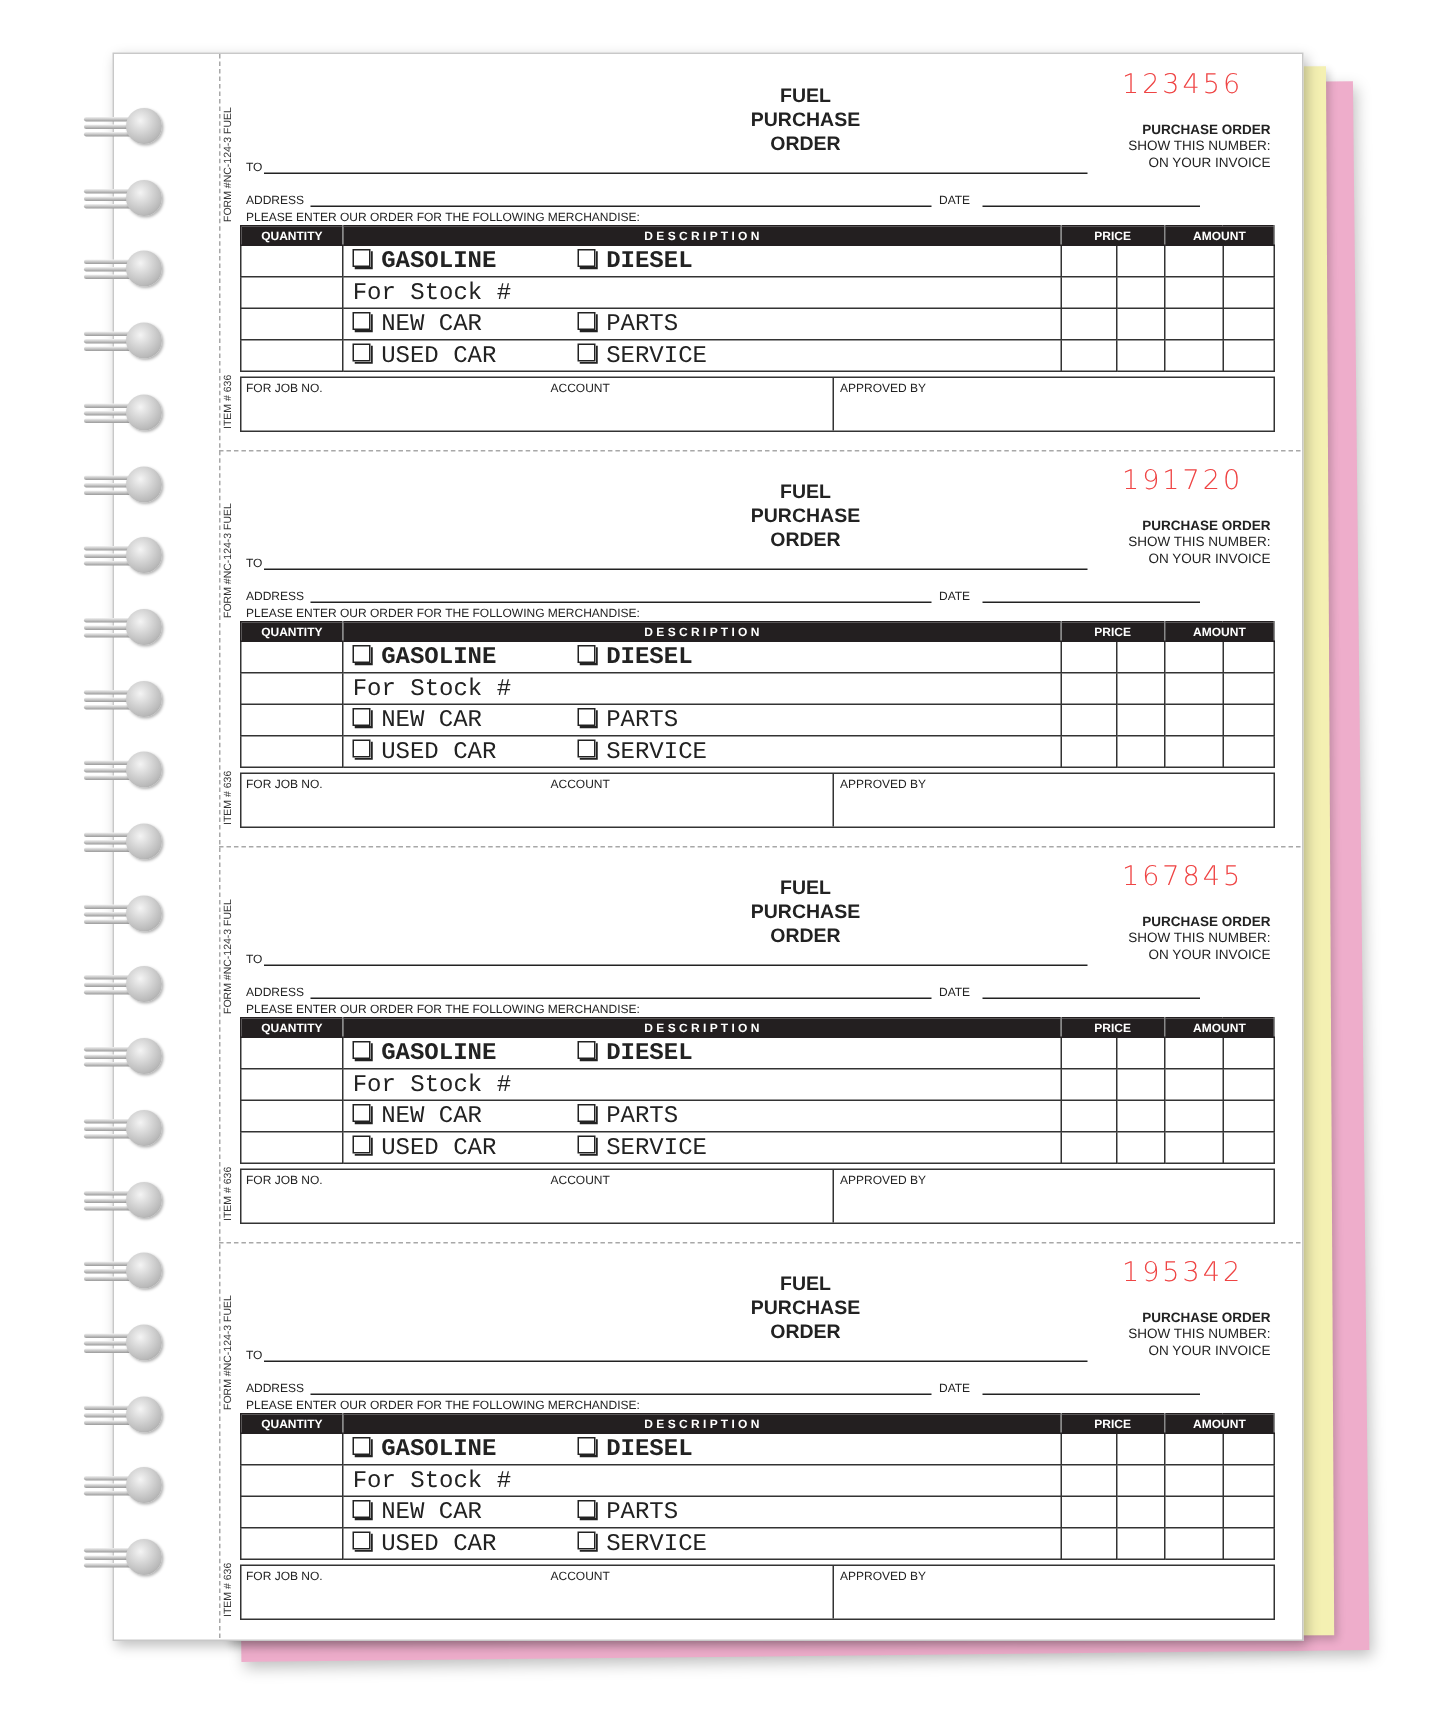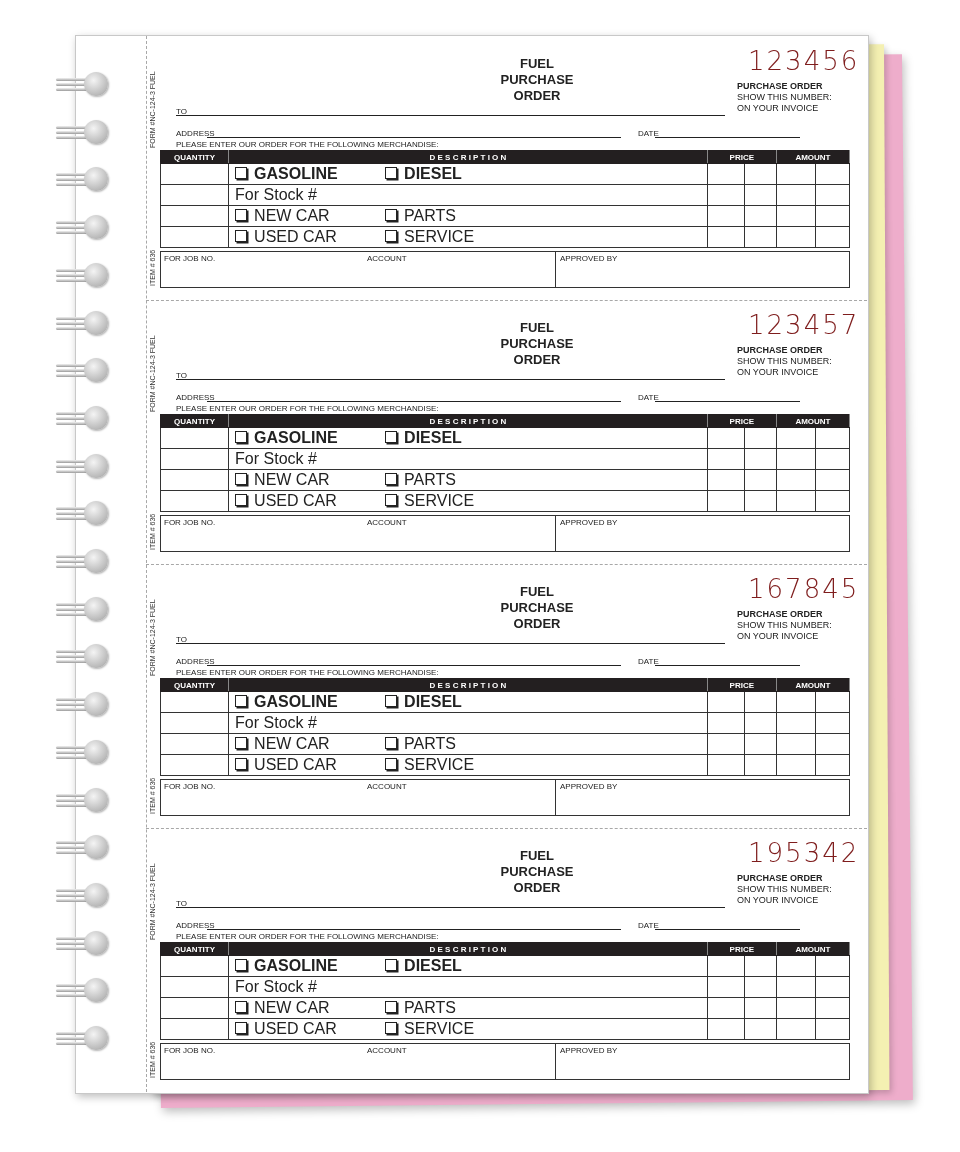--- a/index.html
+++ b/index.html
@@ -10,30 +10,30 @@
   .white { left:75px; top:35px; width:792px; height:1057px; background:#ffffff; border:1px solid #c8c8c8; box-shadow:2px 3px 8px rgba(0,0,0,0.25); }
   .perf-v { position:absolute; left:146px; top:36px; height:1056px; border-left:1px dashed #a8a8a8; }
   .perf-h { position:absolute; left:146px; width:721px; border-top:1px dashed #a8a8a8; }
   .ring { position:absolute; left:56px; width:56px; height:30px; }
   .ring .bar { position:absolute; left:0; height:3px; width:38px; background:linear-gradient(#f2f2f2,#9a9a9a); border-radius:2px; }
   .ring .bar.b1 { top:8px; } .ring .bar.b2 { top:13px; } .ring .bar.b3 { top:18px; }
   .ring .ball { position:absolute; left:28px; top:2px; width:24px; height:24px; border-radius:50%; background:radial-gradient(circle at 40% 35%, #f4f4f4, #b9b9b9 70%, #8c8c8c); box-shadow:1px 1px 2px rgba(0,0,0,0.3); }
 
   .form { position:absolute; left:147px; width:720px; height:264px; }
   .title { position:absolute; left:340px; top:20px; width:100px; text-align:center; font-weight:bold; font-size:13px; line-height:16px; color:#222; }
-  .po-num { position:absolute; left:601px; top:10px; font-size:26px; color:#7f1d1d; letter-spacing:2px; font-family:"DejaVu Sans", sans-serif; font-weight:300; }
-  .po-info { position:absolute; left:590px; top:45px; width:110px; text-align:left; font-size:9px; line-height:11px; color:#222; }
+  .po-num { position:absolute; left:601px; top:10px; font-size:18px; color:#ef4444; letter-spacing:2px; font-family:"DejaVu Sans", sans-serif; font-weight:300; }
+  .po-info { position:absolute; left:590px; top:45px; width:110px; text-align:right; font-size:9px; line-height:11px; color:#222; }
   .po-info .b { font-weight:bold; }
-  .lbl { position:absolute; font-size:8px; color:#222;margin-left:12px; }
+  .lbl { position:absolute; font-size:8px; color:#222; }
   .line { position:absolute; border-bottom:1px solid #222; height:0; }
   .side { position:absolute; left:2px; font-size:7px; color:#333; transform:rotate(-90deg); transform-origin:left top; white-space:nowrap; }
   table.grid { position:absolute; left:13px; top:114px; width:690px; border-collapse:collapse; table-layout:fixed; }
   table.grid td { border:1px solid #333; height:20px; padding:0; }
   table.grid tr.hd td { background:#231f20; color:#fff; font-size:8px; font-weight:bold; height:12px; text-align:center; border-color:#231f20; border-right:1px solid #888; }
-  .desc { font-size:16px; color:#222; padding-left:6px !important; white-space:nowrap; }
+  .desc { font-size:16px; color:#222; padding-left:6px !important; white-space:nowrap;font-family:Liberation Mono, monospace; }
   .desc.bold { font-weight:bold; }
   .chk { display:inline-block; width:10px; height:10px; border:1.5px solid #222; box-shadow:1.5px 1.5px 0 #222; margin-right:7px; vertical-align:0px; }
   .opt { display:inline-block; width:150px; }
   .foot { position:absolute; left:13px; top:215px; width:688px; height:35px; border:1px solid #333; }
   .foot .sep { position:absolute; left:394px; top:0; height:35px; border-left:1px solid #333; }
   .foot .l { position:absolute; top:2px; font-size:8px; color:#222; }
 </style>
 </head>
 <body>
 
@@ -254,21 +254,21 @@
       <div class="sep"></div>
       <span class="l" style="left:399px">APPROVED BY</span>
     </div>
   </div>
     <div class="form" style="top: 300px;">
     <div class="title">
       <div>FUEL</div>
       <div>PURCHASE</div>
       <div>ORDER</div>
     </div>
-    <div class="po-num">123457</div>
+    <div class="po-num">191720</div>
     <div class="po-info">
       <div class="b">PURCHASE ORDER</div>
       <div>SHOW THIS NUMBER:</div>
       <div>ON YOUR INVOICE</div>
     </div>
     <span class="lbl" style="left:17px;top:71px">TO</span>
     <div class="line" style="left:29px;top:79px;width:549px"></div>
     <span class="lbl" style="left:17px;top:93px">ADDRESS</span>
     <div class="line" style="left:60px;top:101px;width:414px"></div>
     <span class="lbl" style="left:479px;top:93px">DATE</span>

